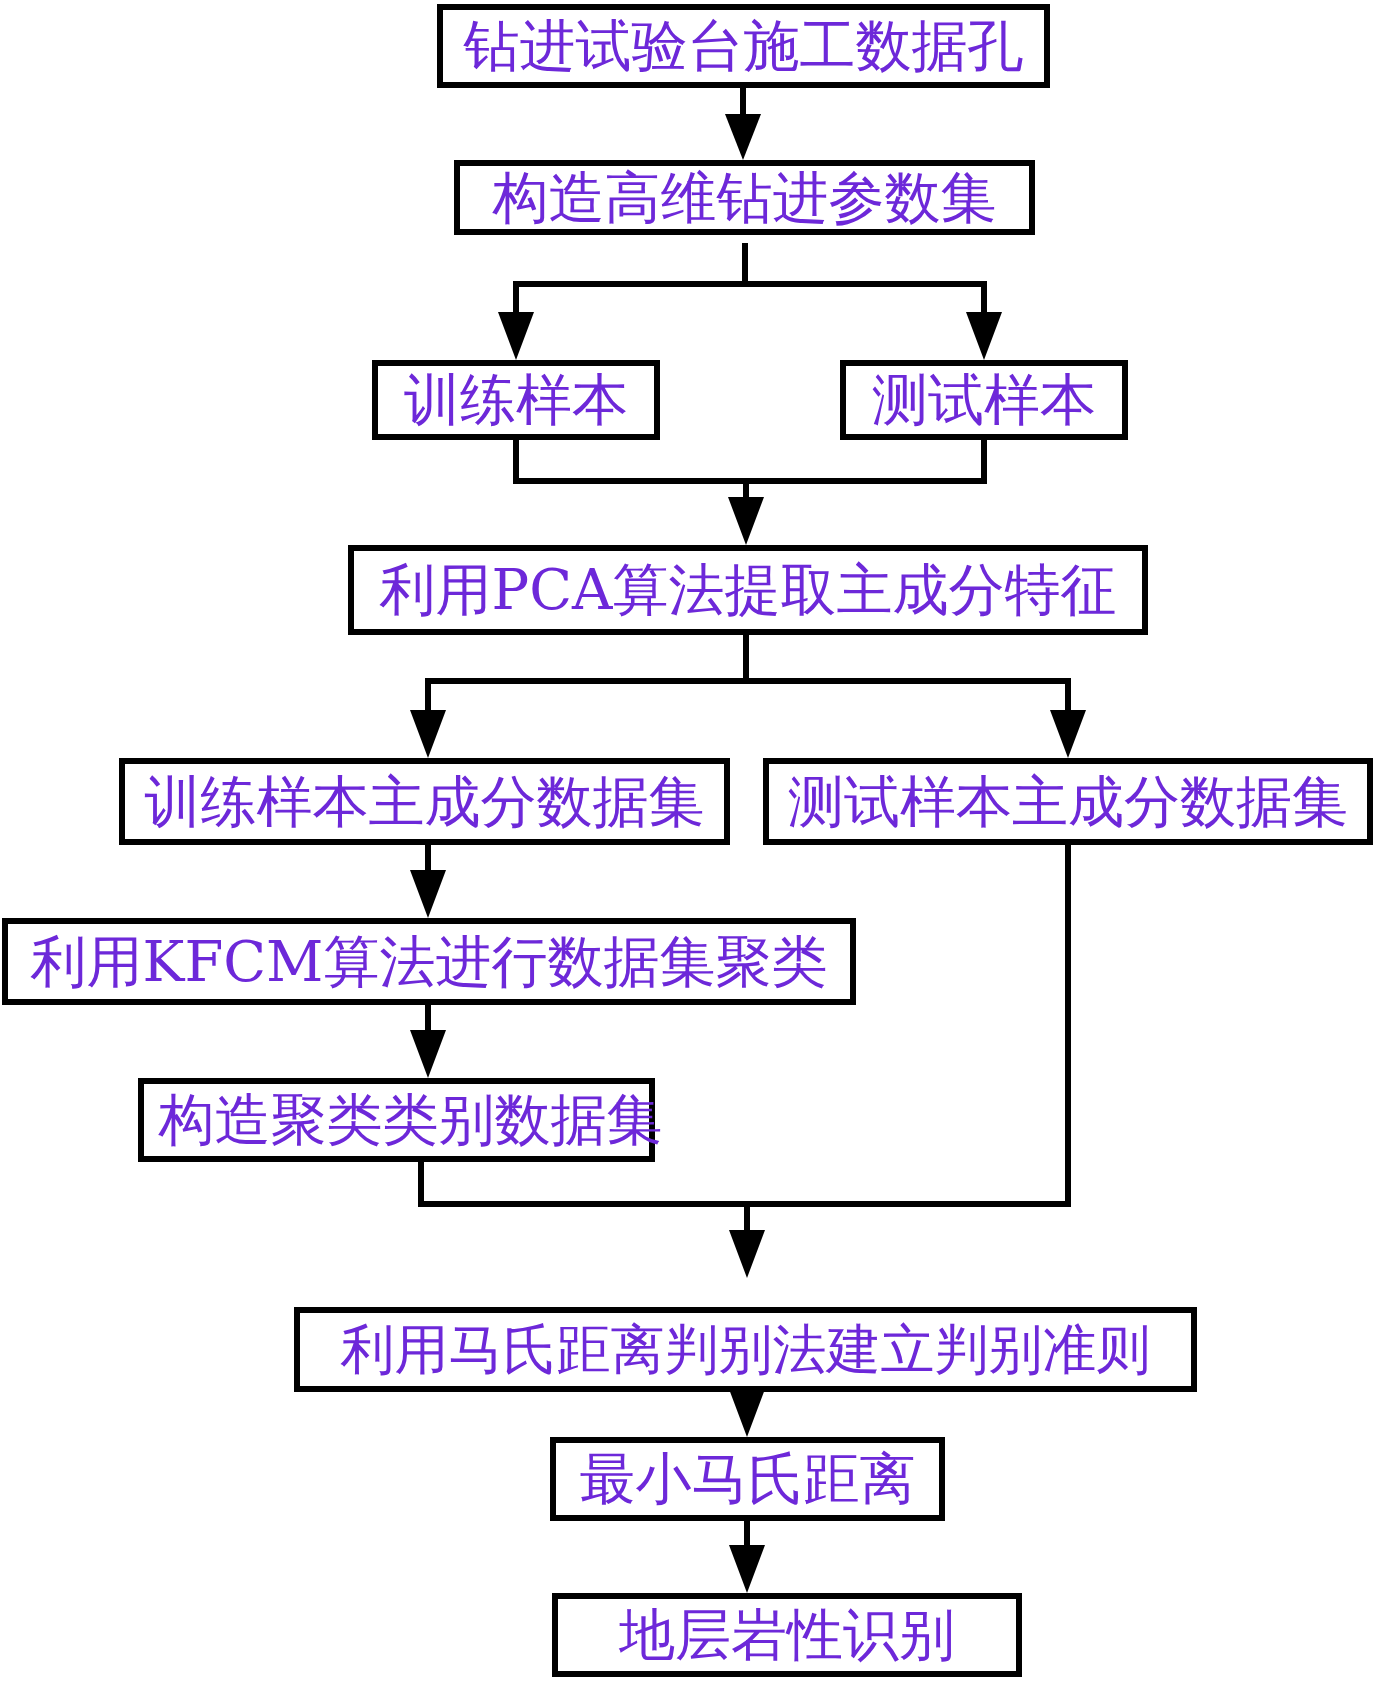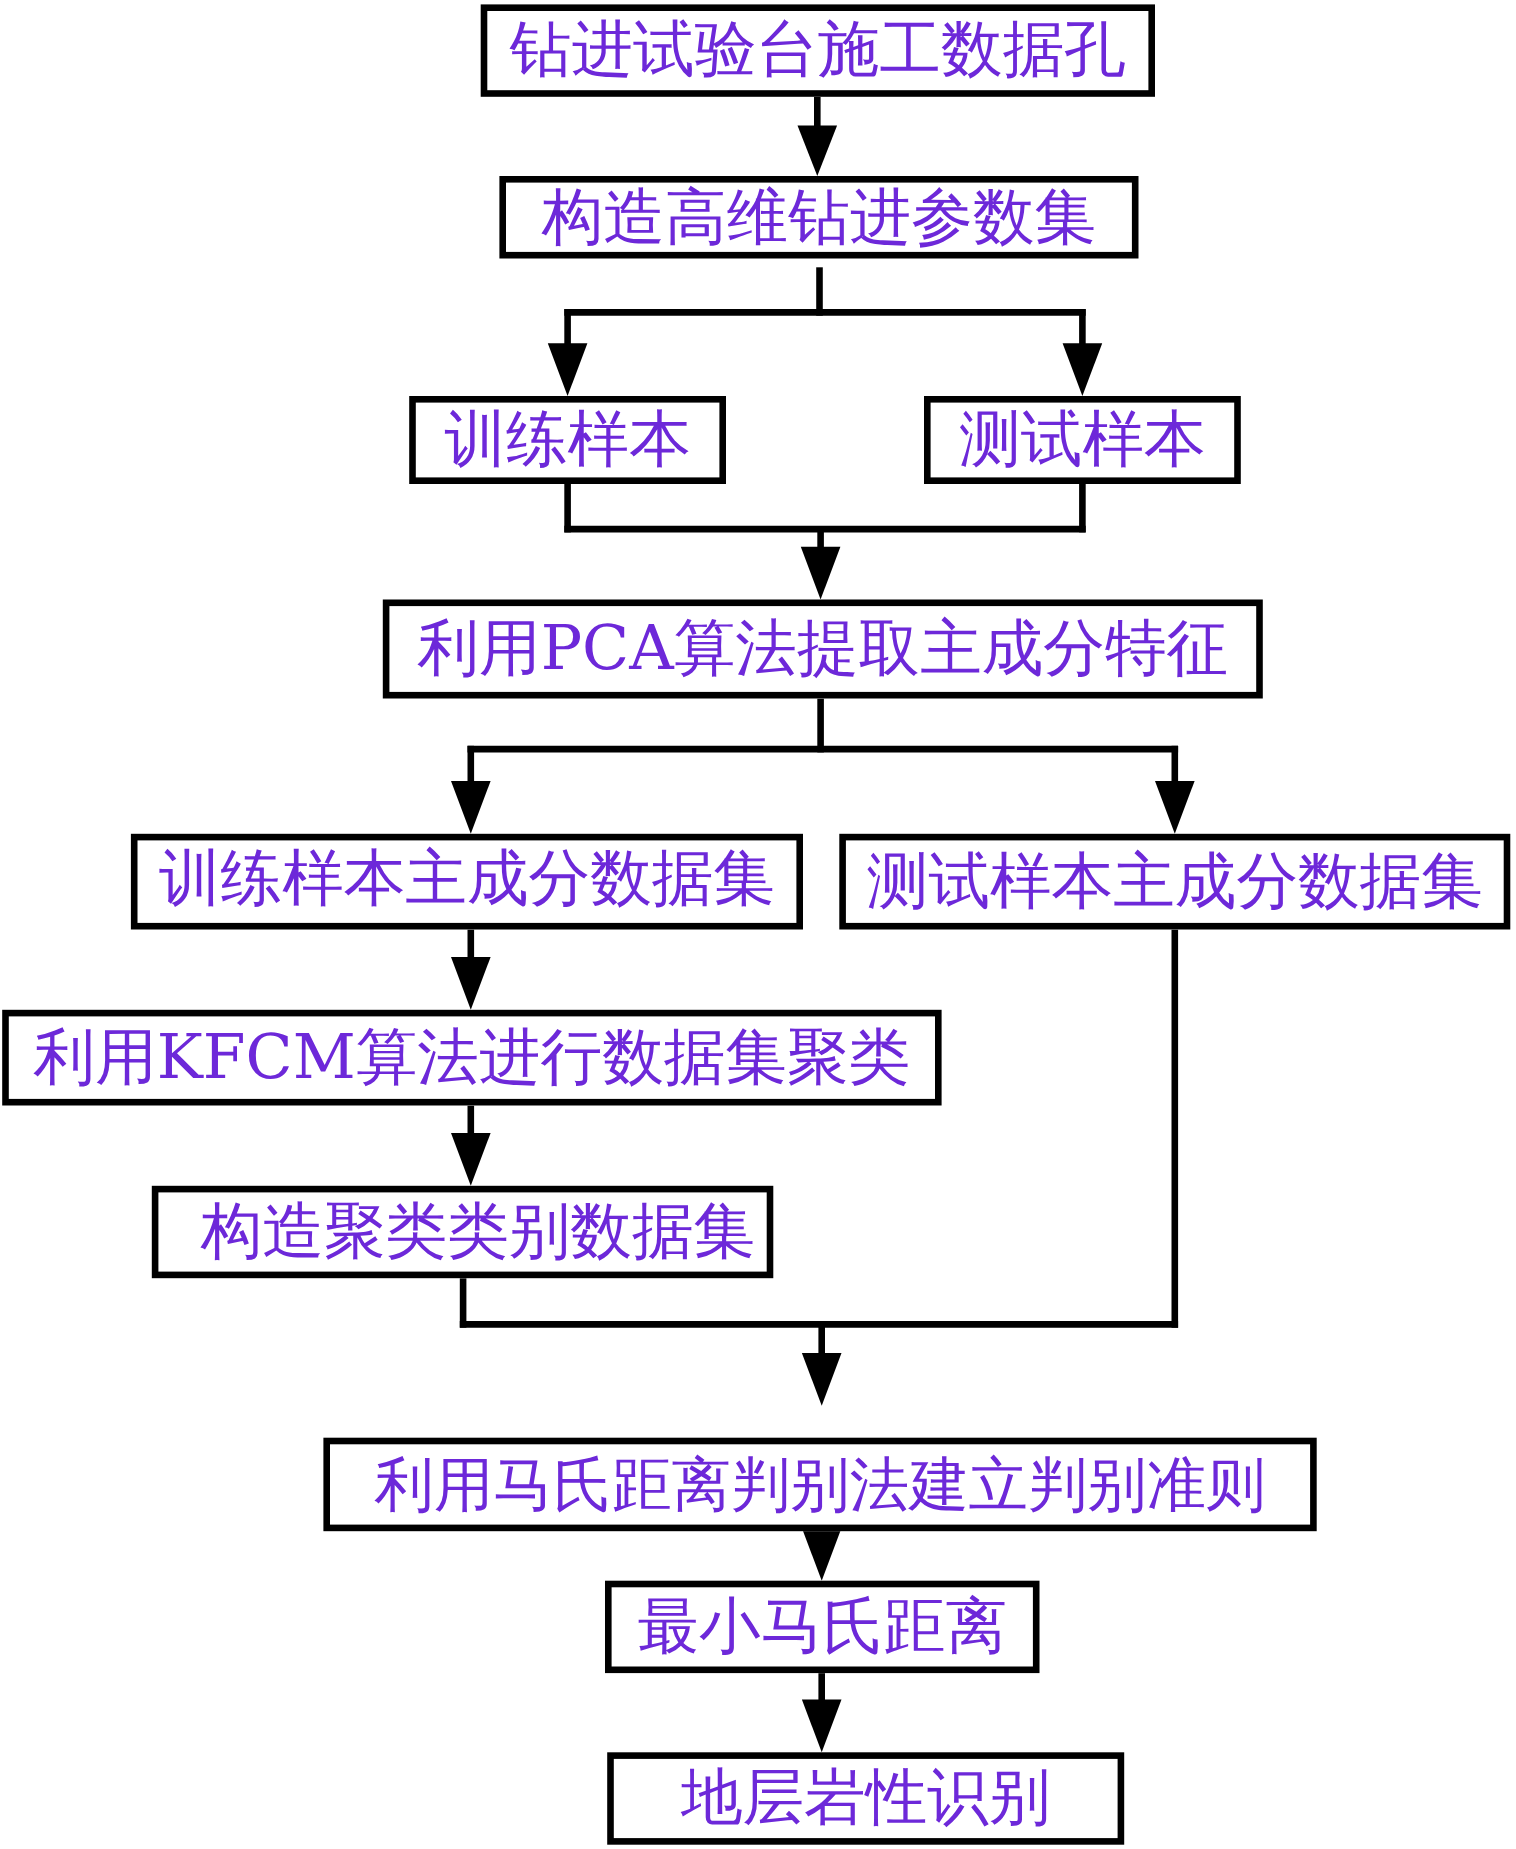--- a/index.html
+++ b/index.html
@@ -45,24 +45,24 @@
     line-height: 1;
     white-space: nowrap;
     z-index: 1;
   }
   
   #n-source   { left: 437px;  top: 4px;    width: 613px; height: 84px; }
   #n-param    { left: 454px;  top: 160px;  width: 581px; height: 75px; }
   #n-train    { left: 372px;  top: 360px;  width: 288px; height: 80px; }
   #n-test     { left: 840px;  top: 360px;  width: 288px; height: 80px; text-align: right; }
   #n-pca      { left: 348px;  top: 545px;  width: 800px; height: 90px; }
-  #n-trainpc  { left: 119px;  top: 758px;  width: 611px; height: 87px; font-family: Liberation Mono, monospace; }
+  #n-trainpc  { left: 119px;  top: 758px;  width: 611px; height: 87px; }
   #n-testpc   { left: 763px;  top: 758px;  width: 610px; height: 87px; }
   #n-kfcm     { left: 2px;    top: 918px;  width: 854px; height: 87px; }
-  #n-cluster  { left: 138px;  top: 1078px; width: 565px; height: 84px; padding-left: 28px; }
+  #n-cluster  { left: 138px;  top: 1078px; width: 517px; height: 84px; padding-left: 28px; }
   #n-maha     { left: 294px;  top: 1278px; width: 903px; height: 85px; font-size: 54px; margin-top: 29px; }
   #n-mindist  { left: 550px;  top: 1437px; width: 395px; height: 84px; }
   #n-lith     { left: 552px;  top: 1593px; width: 470px; height: 84px; }
 </style>
 </head>
 <body>
 
 <div class="canvas">
 
   <svg class="wires" viewBox="0 0 1378 1681" xmlns="http://www.w3.org/2000/svg">

